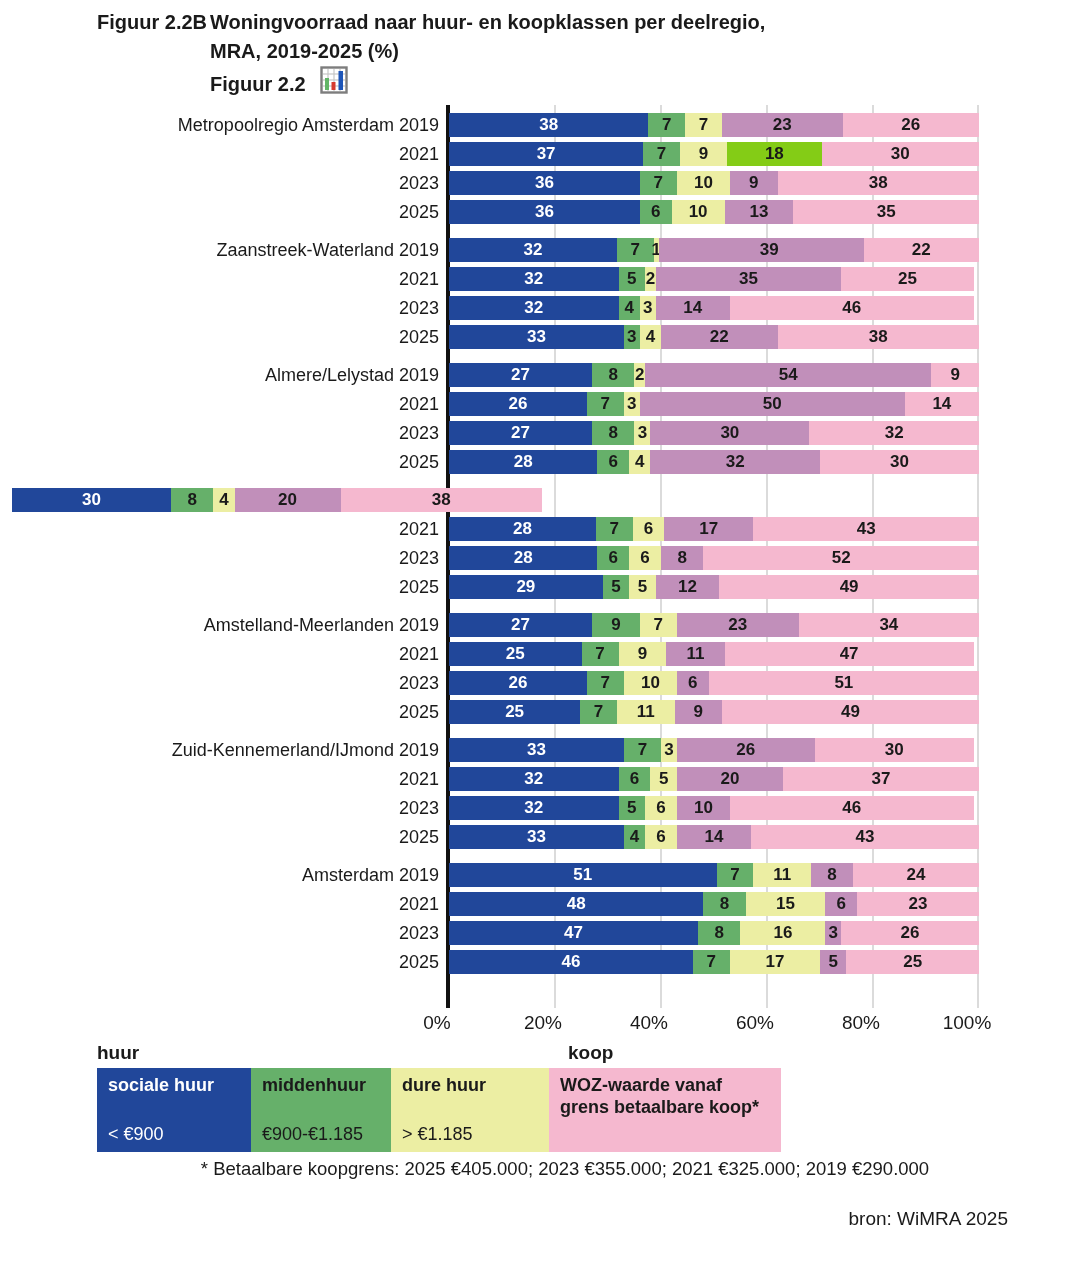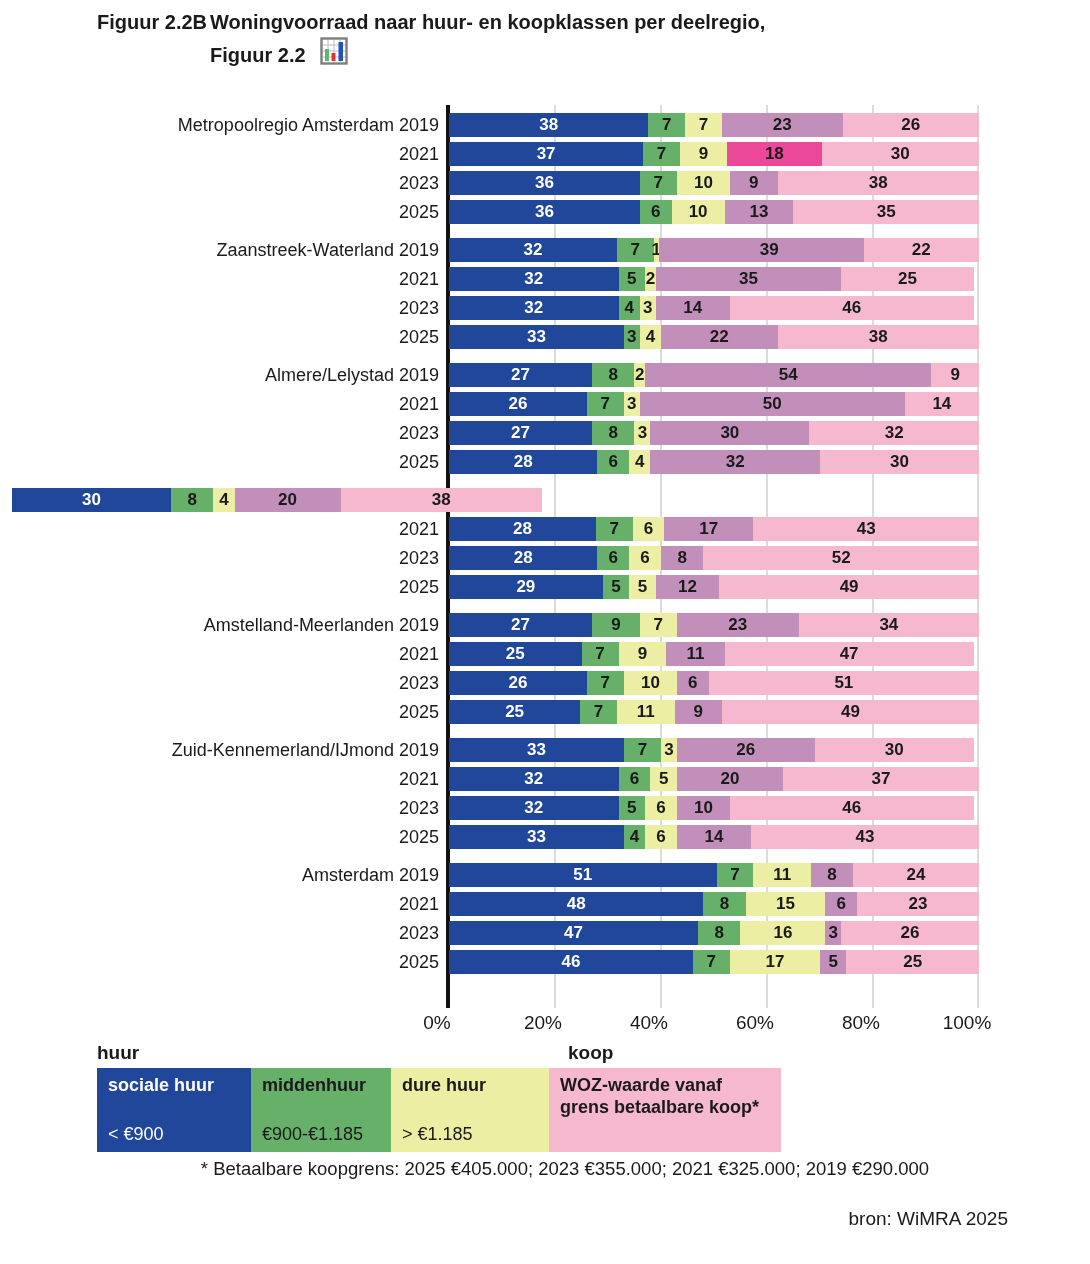--- a/index.html
+++ b/index.html
@@ -90,20 +90,21 @@
   }
 </style>
 </head>
 <body>
 
 <div class="title-block">
   <div class="title-line1">
     <span class="fig-label">Figuur 2.2B</span>
     <span>Woningvoorraad naar huur- en koopklassen per deelregio,</span>
   </div>
+  <div class="title-indent">MRA, 2019-2025 (%)</div>
   <div class="title-indent fig-ref-line">
     <span>Figuur 2.2</span>
     <span class="chart-icon">
       <svg width="28" height="28" viewBox="0 0 28 28">
         <rect x="1.5" y="1.5" width="25" height="25" fill="#ffffff" stroke="#7d7d7d" stroke-width="2.4"></rect>
         <line x1="8" y1="3" x2="8" y2="25" stroke="#c6c6c6" stroke-width="1.2"></line>
         <line x1="14" y1="3" x2="14" y2="25" stroke="#c6c6c6" stroke-width="1.2"></line>
         <line x1="20" y1="3" x2="20" y2="25" stroke="#c6c6c6" stroke-width="1.2"></line>
         <line x1="3" y1="8" x2="25" y2="8" stroke="#c6c6c6" stroke-width="1.2"></line>
         <line x1="3" y1="14" x2="25" y2="14" stroke="#c6c6c6" stroke-width="1.2"></line>
@@ -152,21 +153,21 @@
           <div class="bar">
             <div class="seg" style="width: 196.1px; background: rgb(33, 71, 154);">
               <span class="segval white">37</span>
             </div>
             <div class="seg" style="width: 37.1px; background: rgb(102, 176, 106);">
               <span class="segval">7</span>
             </div>
             <div class="seg" style="width: 47.7px; background: rgb(236, 238, 163);">
               <span class="segval">9</span>
             </div>
-            <div class="seg" style="width: 95.4px; background: #ec4899;">
+            <div class="seg" style="width: 95.4px; background: #84cc16;">
               <span class="segval">18</span>
             </div>
             <div class="seg" style="width: 159px; background: rgb(245, 184, 207);">
               <span class="segval">30</span>
             </div>
           </div>
         </div>
         <div class="row">
           <div class="row-label">2023</div>
           <div class="bar">

